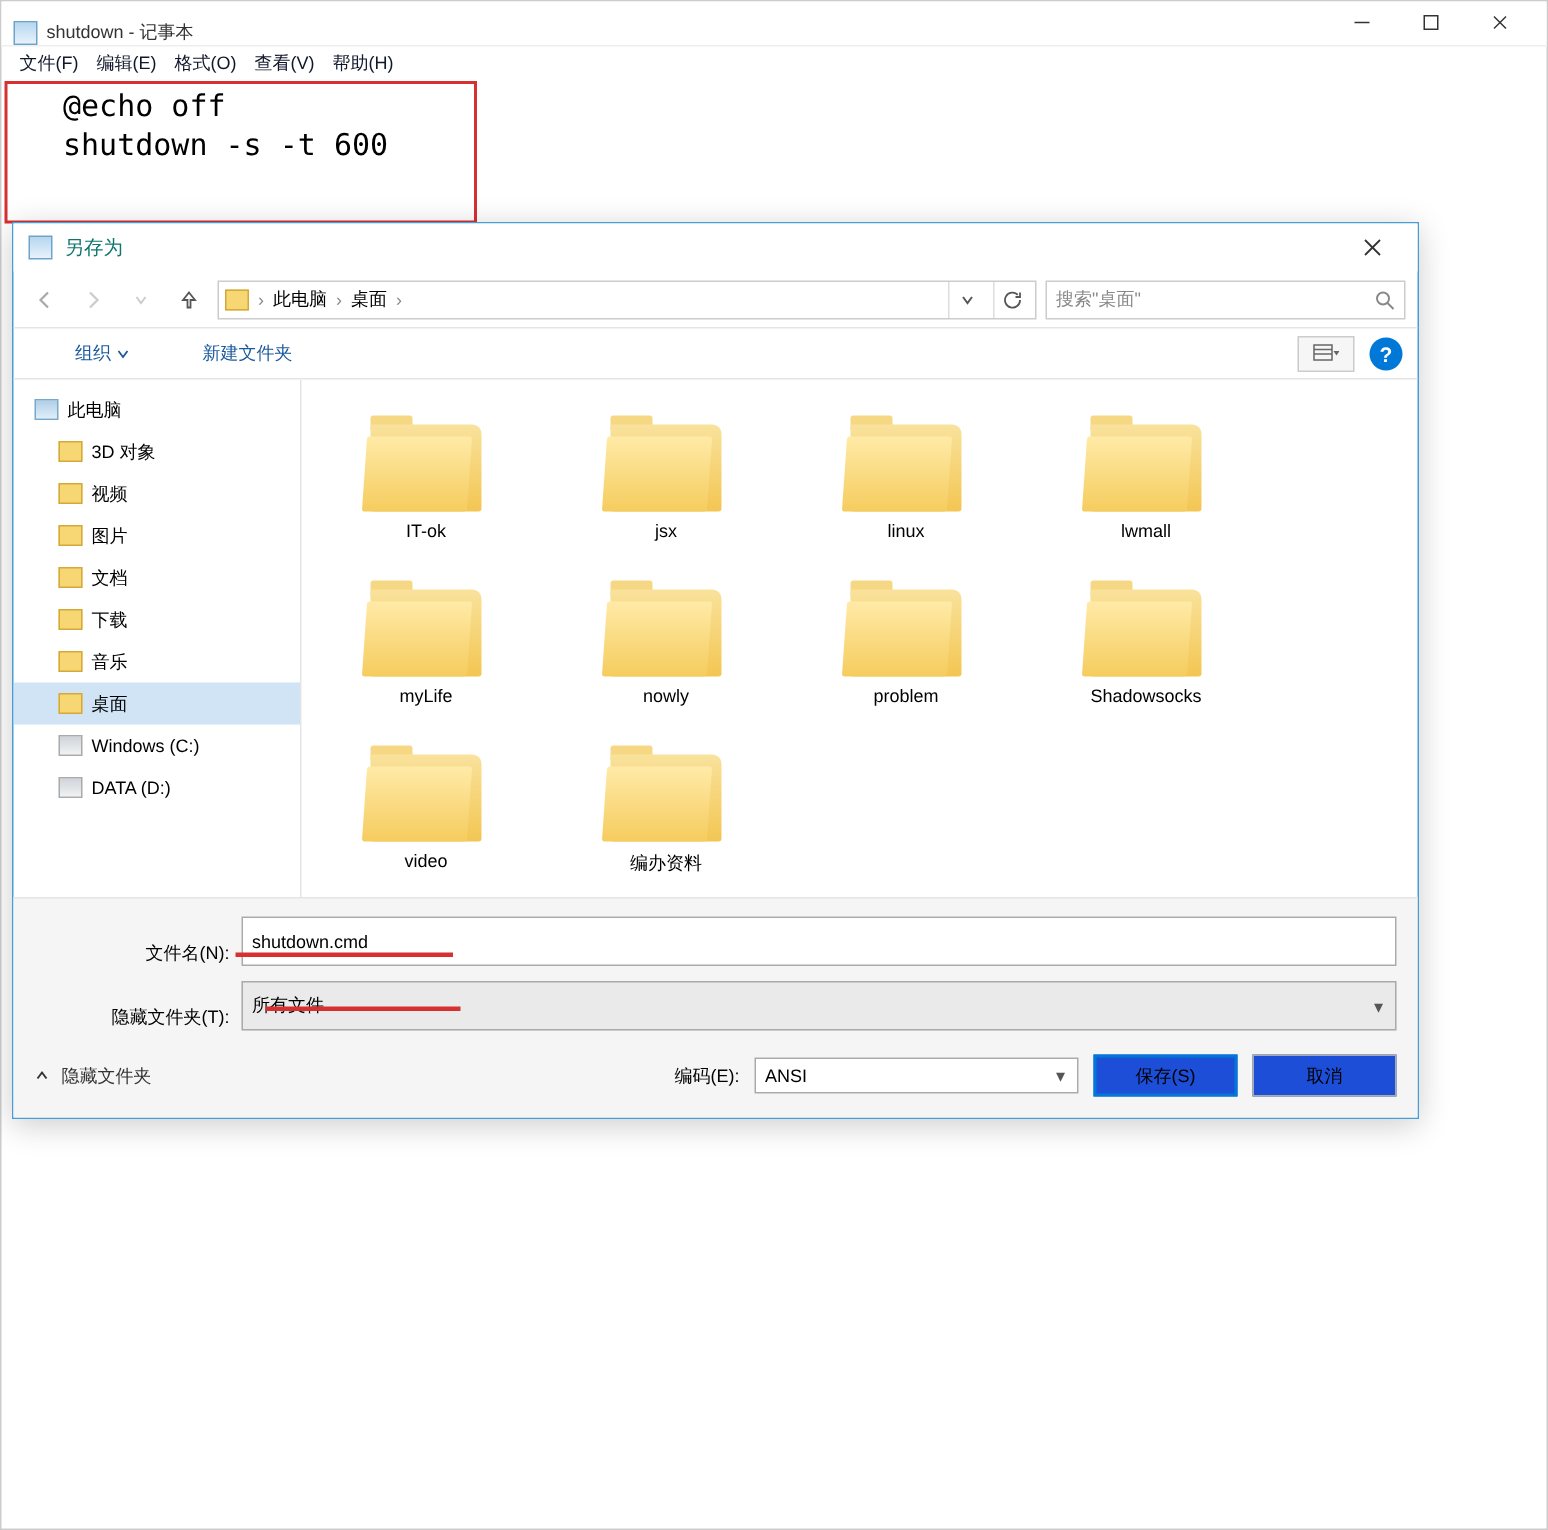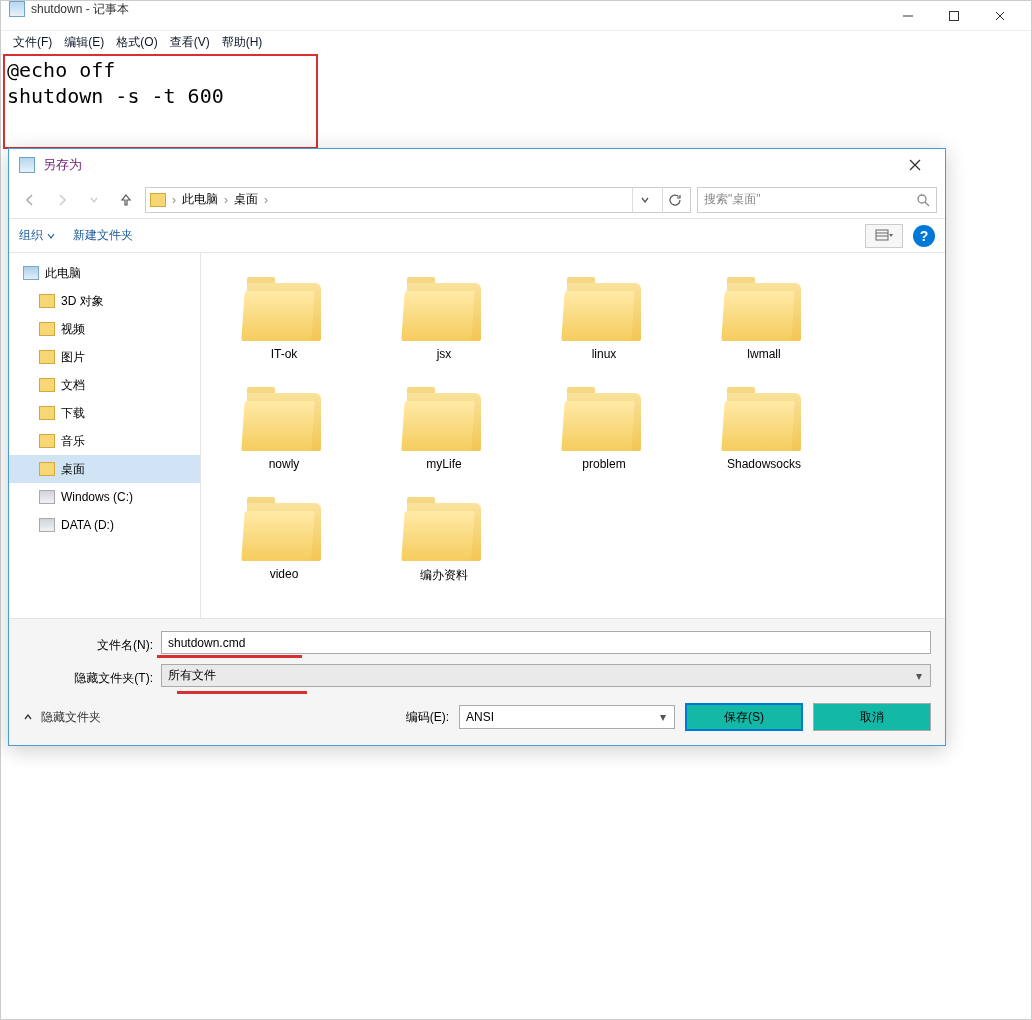--- a/index.html
+++ b/index.html
@@ -16,21 +16,21 @@
 .notepad {
   position: absolute;
   top: 0; left: 0; right: 0; bottom: 0;
   background: #fff;
   border: 1px solid #ccc;
 }
 .np-titlebar {
   height: 30px;
   background: #fff;
   display: flex;
-  align-items: flex-start;
+  align-items: flex-end;
   padding: 0 8px;
   border-bottom: 1px solid #eee;
 }
 .np-titlebar .np-icon {
   width: 16px; height: 16px;
   background: linear-gradient(#b6d6f0,#e8f2fb);
   border: 1px solid #6fa3c7;
   margin-right: 6px;
 }
 .np-title { color: #333; }
@@ -50,20 +50,21 @@
   color: #0f172a;
 }
 .np-menu span { padding: 2px 4px; }
 .np-content {
   padding: 4px 6px;
   font-family: "NSimSun", "SimSun", monospace;
   font-size: 20px;
   line-height: 1.3;
   white-space: pre;
   color: #000;
+  margin-left: 35px;
 }
 .red-box {
   position: absolute;
   top: 54px; left: 3px;
   width: 315px; height: 95px;
   border: 2px solid #d63030;
   pointer-events: none;
 }
 
 
@@ -84,21 +85,21 @@
   display: flex;
   align-items: center;
   padding: 0 10px;
 }
 .dlg-titlebar .dlg-icon {
   width: 16px; height: 16px;
   background: linear-gradient(#b6d6f0,#e8f2fb);
   border: 1px solid #6fa3c7;
   margin-right: 8px;
 }
-.dlg-title { font-size: 13px; color: #701a75; }
+.dlg-title { font-size: 13px; color: #0f766e; }
 .dlg-close {
   margin-left: auto;
   width: 40px; height: 28px;
   display: flex; align-items: center; justify-content: center;
   font-size: 14px; color: #333;
 }
 
 .dlg-nav {
   height: 38px;
   display: flex;
@@ -149,21 +150,21 @@
 
 .dlg-toolbar {
   height: 34px;
   display: flex;
   align-items: center;
   padding: 0 10px;
   gap: 18px;
   border-bottom: 1px solid #e5e5e5;
   font-size: 12px;
 }
-.tb-item { display: flex; align-items: center; gap: 4px; color: #1a5a9c; }
+.tb-item { display: flex; align-items: center; gap: 4px; color: #1a5a9c; margin-left: 31px; }
 .tb-right { margin-left: auto; display: flex; gap: 10px; align-items: center; }
 .view-btn {
   width: 38px; height: 24px;
   border: 1px solid #ccc;
   display: flex; align-items: center; justify-content: center;
   background: #f6f6f6;
 }
 .help-btn {
   width: 22px; height: 22px;
   border-radius: 50%;
@@ -264,21 +265,21 @@
   gap: 8px;
 }
 .field-label {
   width: 130px;
   text-align: right;
   font-size: 12px;
   color: #000;
 }
 .field-input, .field-select {
   flex: 1;
-  height: 23px;
+  height: 33px;
   border: 1px solid #aaa;
   padding: 0 6px;
   font-size: 12px;
   background: #fff;
 }
 .field-select { background: #eaeaea; display: flex; align-items: center; position: relative; }
 .field-select::after { content: "▾"; position: absolute; right: 8px; color: #555; }
 .red-underline {
   position: absolute;
   height: 3px;
@@ -295,23 +296,23 @@
 .enc-select {
   width: 216px; height: 24px;
   border: 1px solid #aaa;
   background: #fff;
   display: flex; align-items: center;
   padding: 0 6px;
   position: relative;
 }
 .enc-select::after { content: "▾"; position: absolute; right: 8px; color: #555; }
 .btn {
-  width: 118px; height: 28px;
+  width: 96px; height: 28px;
   border: 1px solid #aaa;
-  background: #14b8a6;
+  background: #1d4ed8;
   display: flex; align-items: center; justify-content: center;
   font-size: 12px;
 }
 .btn.primary { border: 2px solid #0078d7; }
 </style>
 </head>
 <body>
 
 <div class="notepad">
   <div class="np-titlebar">
@@ -511,29 +512,29 @@
             <div class="folder-front"></div>
           </div>
           <div class="file-label">lwmall</div>
         </div>
         <div class="file-item">
           <div class="folder-icon">
             <div class="folder-tab"></div>
             <div class="folder-back"></div>
             <div class="folder-front"></div>
           </div>
+          <div class="file-label">myLife</div>
+        </div>
+        <div class="file-item">
+          <div class="folder-icon">
+            <div class="folder-tab"></div>
+            <div class="folder-back"></div>
+            <div class="folder-front"></div>
+          </div>
           <div class="file-label">nowly</div>
-        </div>
-        <div class="file-item">
-          <div class="folder-icon">
-            <div class="folder-tab"></div>
-            <div class="folder-back"></div>
-            <div class="folder-front"></div>
-          </div>
-          <div class="file-label">myLife</div>
         </div>
         <div class="file-item">
           <div class="folder-icon">
             <div class="folder-tab"></div>
             <div class="folder-back"></div>
             <div class="folder-front"></div>
           </div>
           <div class="file-label">problem</div>
         </div>
         <div class="file-item">

